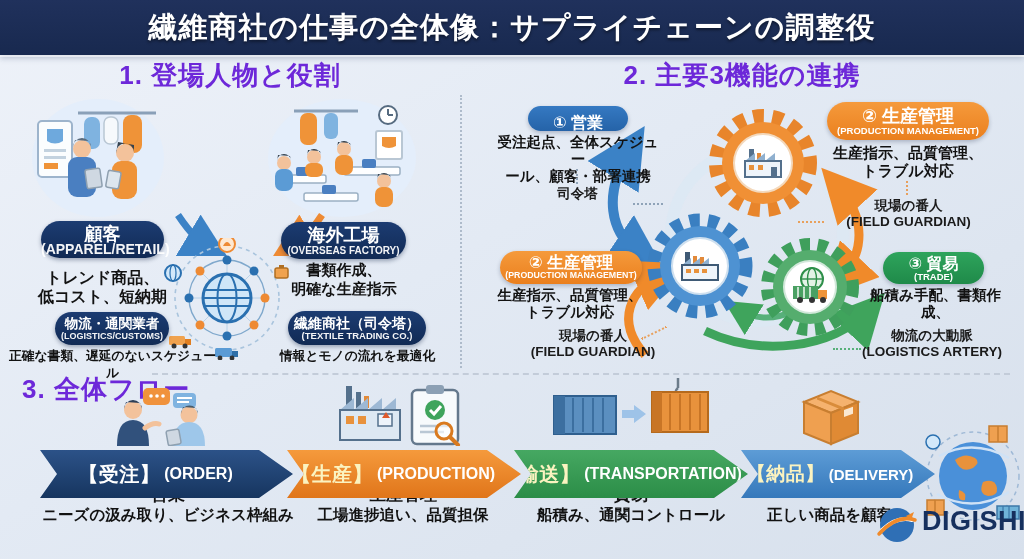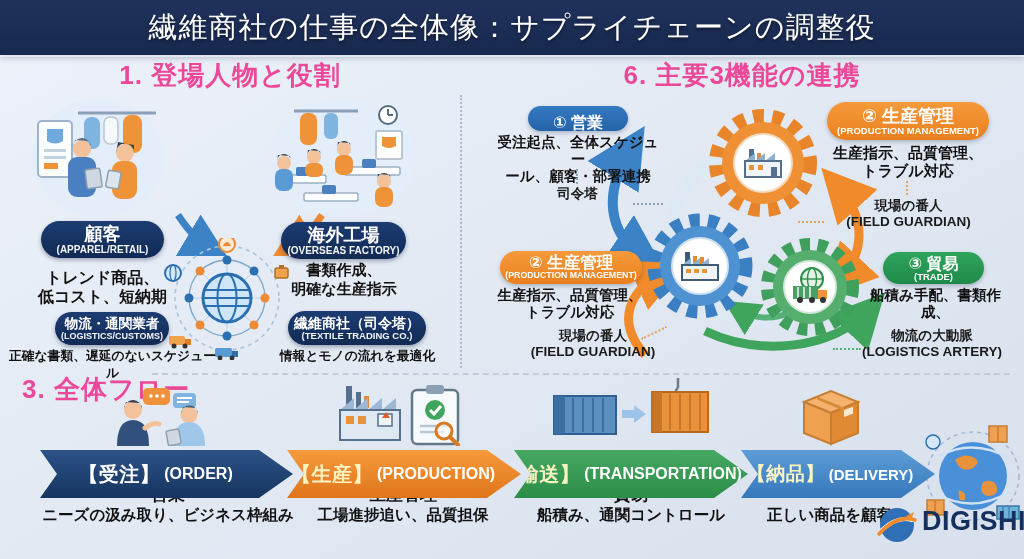--- a/index.html
+++ b/index.html
@@ -12,26 +12,26 @@
   .stage{position:relative;width:1024px;height:559px;}
   .abs{position:absolute;}
   
   .titlebar{
     position:absolute;left:0;top:0;width:1024px;height:55px;
     background:linear-gradient(#20315c,#18294f);
     display:flex;align-items:center;justify-content:center;
     box-shadow:0 2px 0 rgba(255,255,255,.55), 0 3px 6px rgba(20,40,80,.25);
   }
   .titlebar h1{
-    margin:3px;color:#fff;font-size:29px;font-weight:400;letter-spacing:1px;
+    margin:3px;color:#fff;font-size:29px;font-weight:700;letter-spacing:1px;
     text-shadow:0 2px 3px rgba(0,0,0,.45);
   }
   
   .h2{
-    position:absolute;font-weight:800;color:#ec4899;font-size:26px;letter-spacing:1px;
+    position:absolute;font-weight:800;color:#6d28d9;font-size:26px;letter-spacing:1px;
     text-align:center;
   }
   
   .badge{
     position:absolute;border-radius:19px;text-align:center;color:#fff;
     background:linear-gradient(#1c3c72,#112a54);
     display:flex;flex-direction:column;justify-content:center;
     box-shadow:0 2px 4px rgba(10,25,60,.35);
   }
   .badge .main{font-weight:800;}
@@ -83,21 +83,21 @@
 </head>
 <body>
 
 <div class="stage">
 
   <header class="titlebar">
     <h1>繊維商社の仕事の全体像：サプライチェーンの調整役</h1>
   </header>
 
   <div class="h2" style="left:0;top:58px;width:460px;">1. 登場人物と役割</div>
-  <div class="h2" style="left:460px;top:58px;width:564px;">6. 主要3機能の連携</div>
+  <div class="h2" style="left:460px;top:58px;width:564px;">2. 主要3機能の連携</div>
   <div class="h2" style="left:22px;top:372px;width:200px;text-align:left;">3. 全体フロー</div>
 
   <div class="vdivider"></div>
   <div class="hdivider"></div>
 
   <svg class="abs" style="left:30px;top:97px;" width="136" height="122" viewBox="0 0 136 122">
     <ellipse cx="68" cy="61" rx="66" ry="59" fill="#e4eefb"></ellipse>
     <rect x="8" y="24" width="34" height="56" rx="4" fill="#fbfdfe" stroke="#9db4cc" stroke-width="2"></rect>
     <path d="M17 32 h16 v12 q-8 5 -16 0 Z" fill="#6ea9dd"></path>
     <rect x="14" y="52" width="22" height="3" fill="#c3d2df"></rect>
@@ -203,21 +203,21 @@
     <g>
         <rect x="52" y="110" width="17" height="9" rx="1.5" fill="#5b9bd5"></rect>
         <rect x="69" y="113" width="6" height="6" fill="#2f6fa8"></rect>
         <circle cx="57" cy="120" r="2.4" fill="#333"></circle>
         <circle cx="69" cy="120" r="2.4" fill="#333"></circle>
       </g>
   </svg>
 
   <div class="badge" style="left:41px;top:221px;width:123px;height:37px;">
     <div class="main" style="font-size:18px;line-height:19px;">顧客</div>
-    <div class="sub" style="font-size:10px;line-height:11px;">(APPAREL/RETAIL)</div>
+    <div class="sub" style="font-size:14px;line-height:11px;">(APPAREL/RETAIL)</div>
   </div>
   <div class="txt" style="left:25px;top:268px;width:155px;font-size:16px;line-height:19px;">
     <div>トレンド商品、</div>
     <div>低コスト、短納期</div>
   </div>
 
   <div class="badge" style="left:55px;top:312px;width:114px;height:33px;">
     <div class="main" style="font-size:13.5px;line-height:15px;">物流・通関業者</div>
     <div class="sub" style="font-size:9px;line-height:10px;">(LOGISTICS/CUSTOMS)</div>
   </div>

